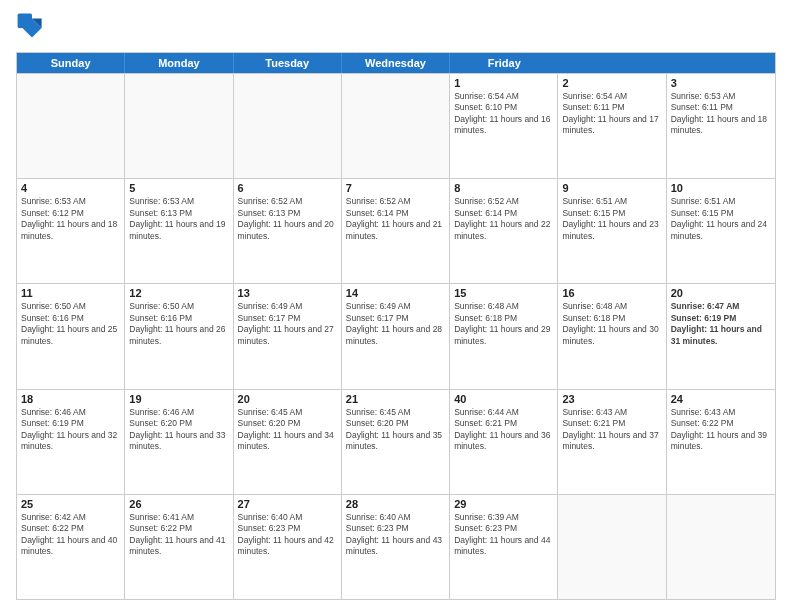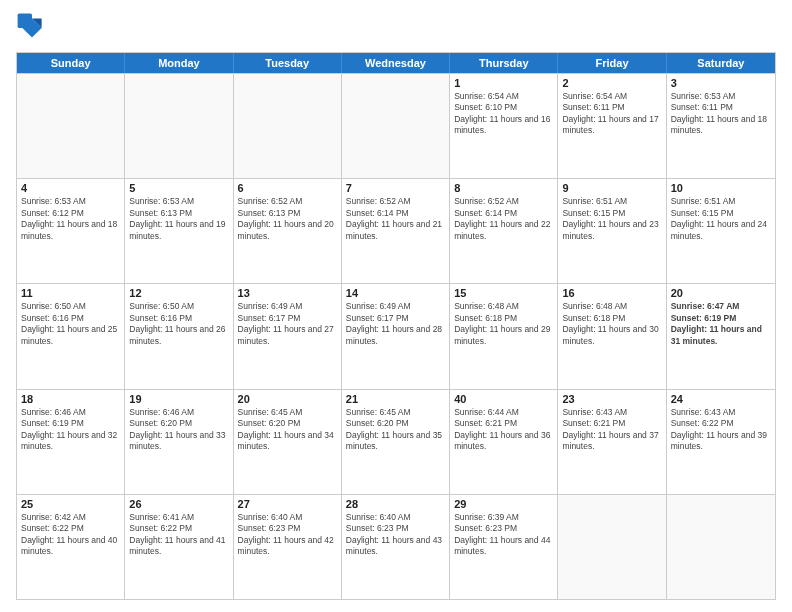--- a/index.html
+++ b/index.html
@@ -130,23 +130,21 @@
       <div class="subtitle"></div>
     </div>
   </div>
 
   <div class="calendar">
     <div class="cal-header-row">
     <div class="cal-header-cell">Sunday</div>
         <div class="cal-header-cell">Monday</div>
         <div class="cal-header-cell">Tuesday</div>
         <div class="cal-header-cell">Wednesday</div>
-        <div class="cal-header-cell">Thursday</div>
         <div class="cal-header-cell">Friday</div>
-        <div class="cal-header-cell">Saturday</div>
       </div>
     <div class="cal-body">
     <div class="cal-row">
           <div class="cal-cell empty"></div>
           <div class="cal-cell empty"></div>
           <div class="cal-cell empty"></div>
           <div class="cal-cell empty"></div>
           <div class="cal-cell">
             <span class="day-num">1</span>
             <div class="day-info" style="white-space: pre-line;">Sunrise: 6:54 AM

